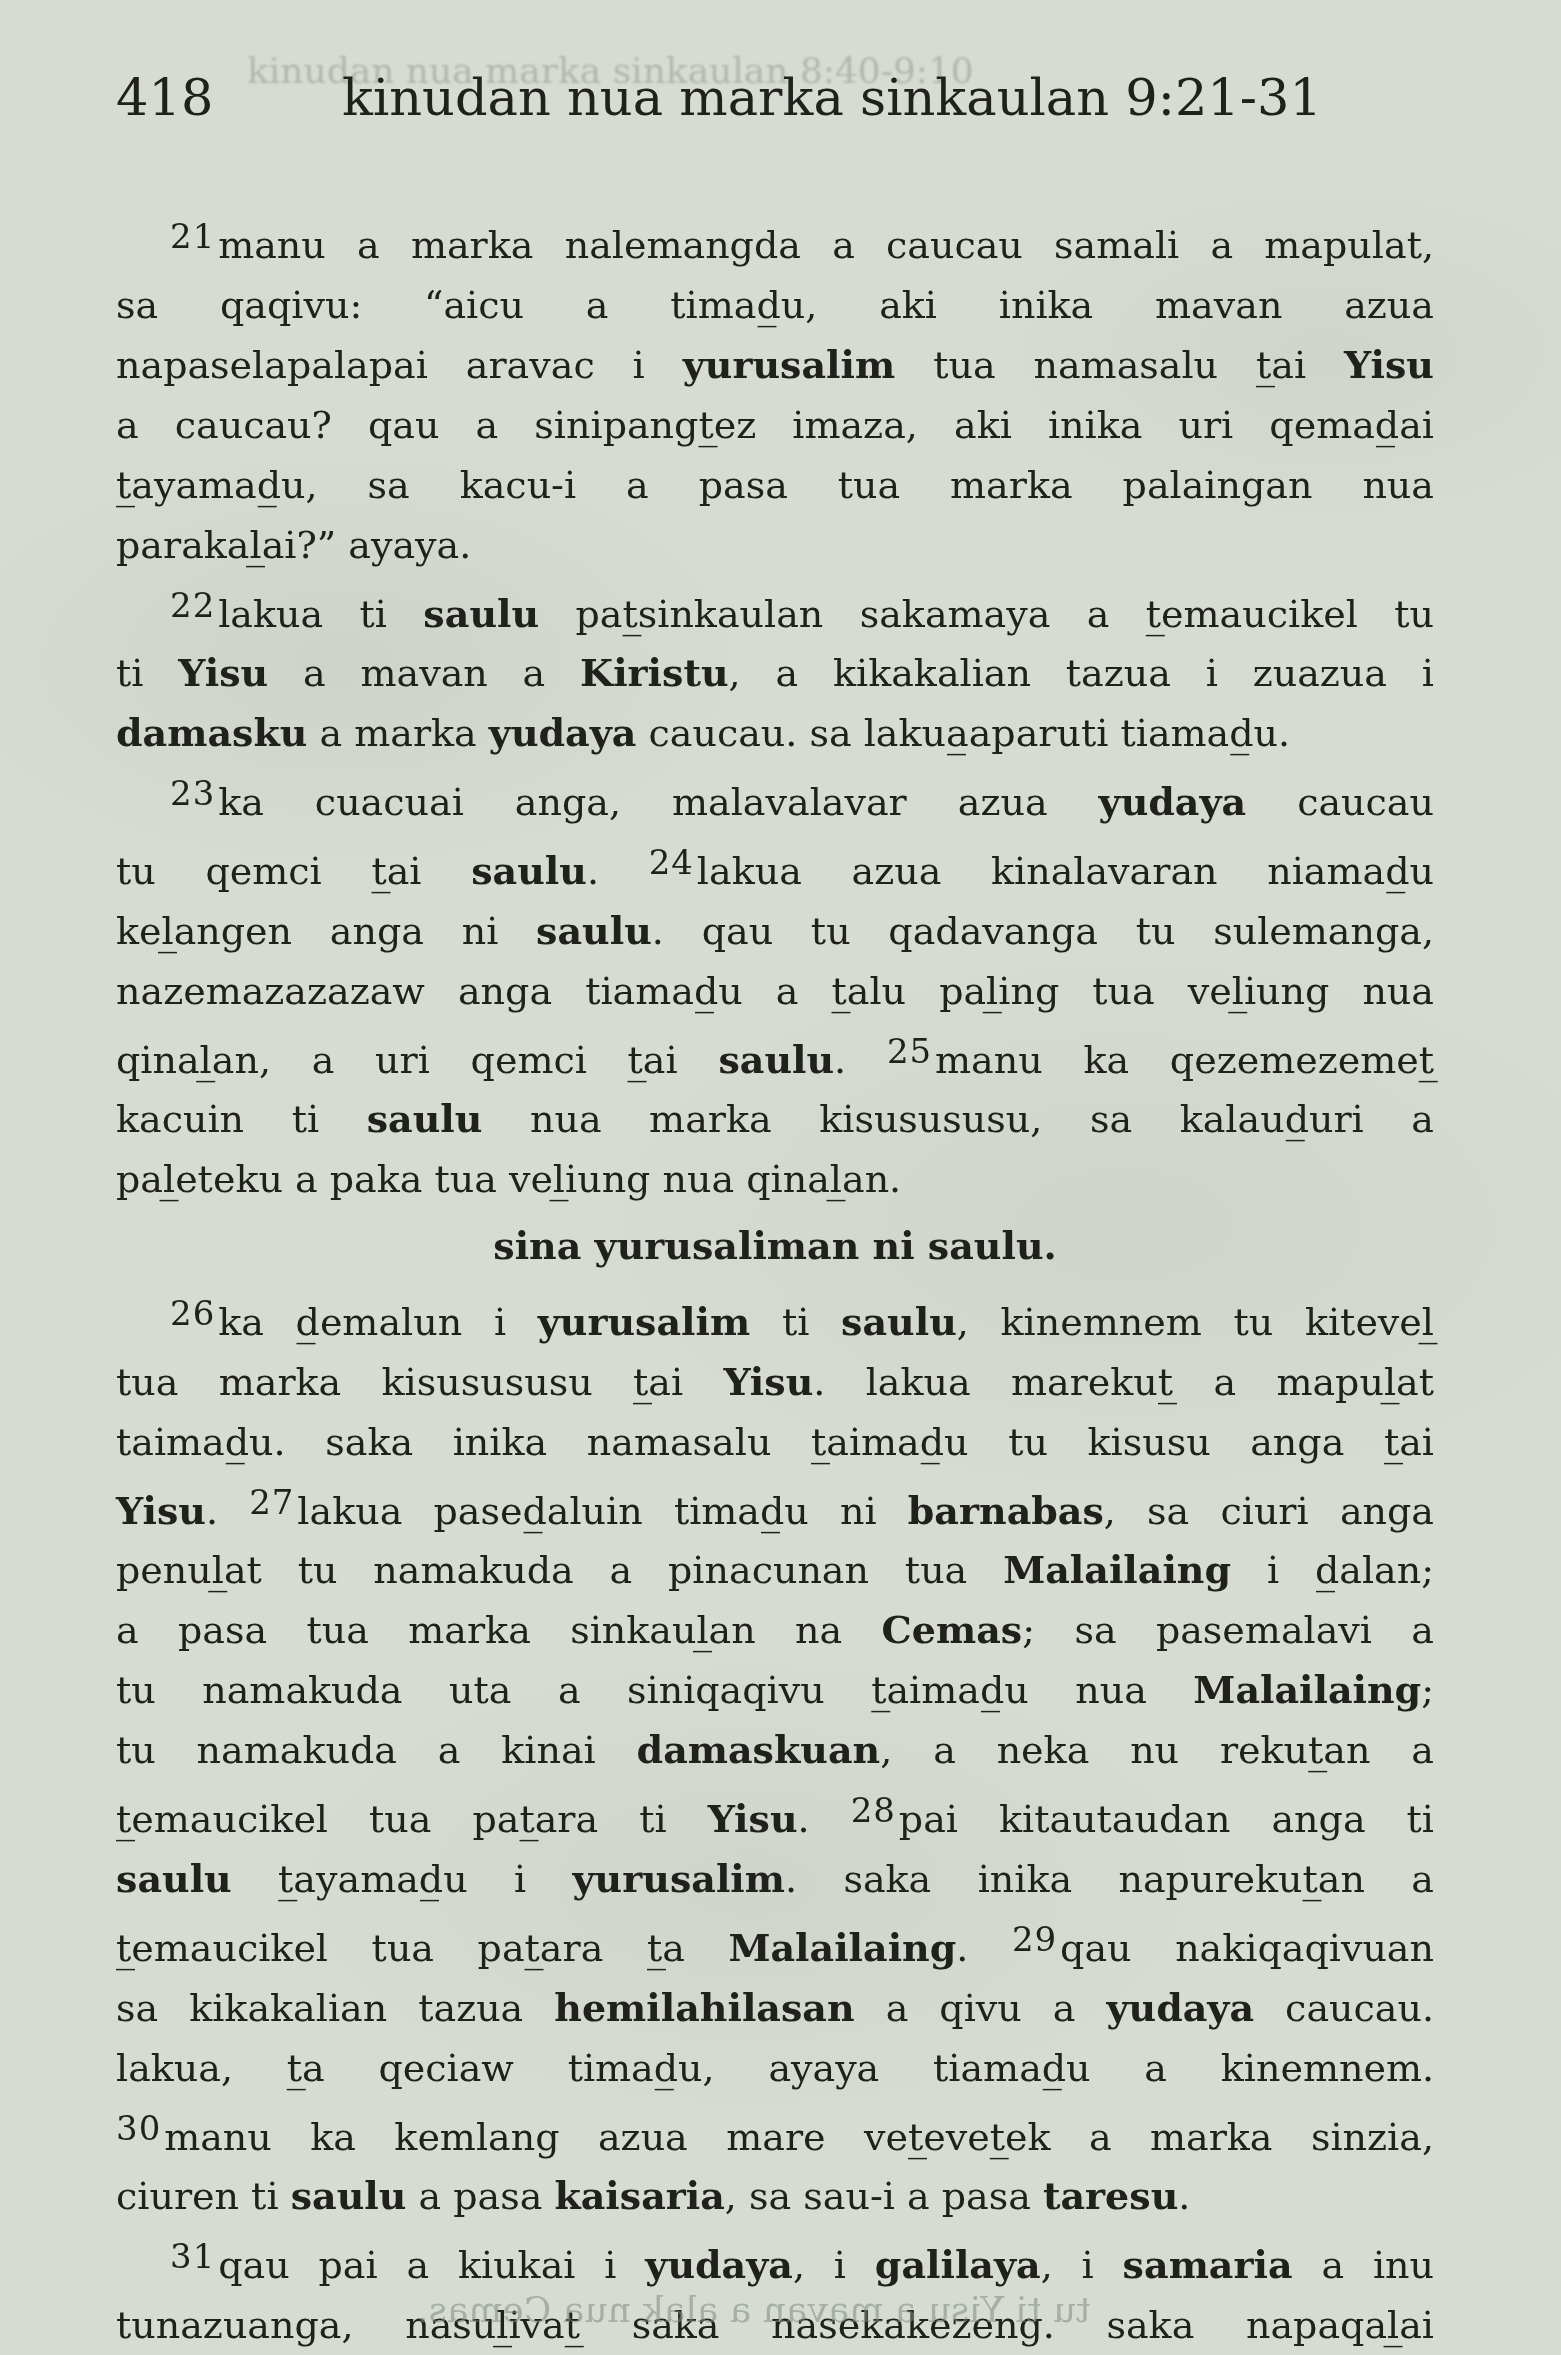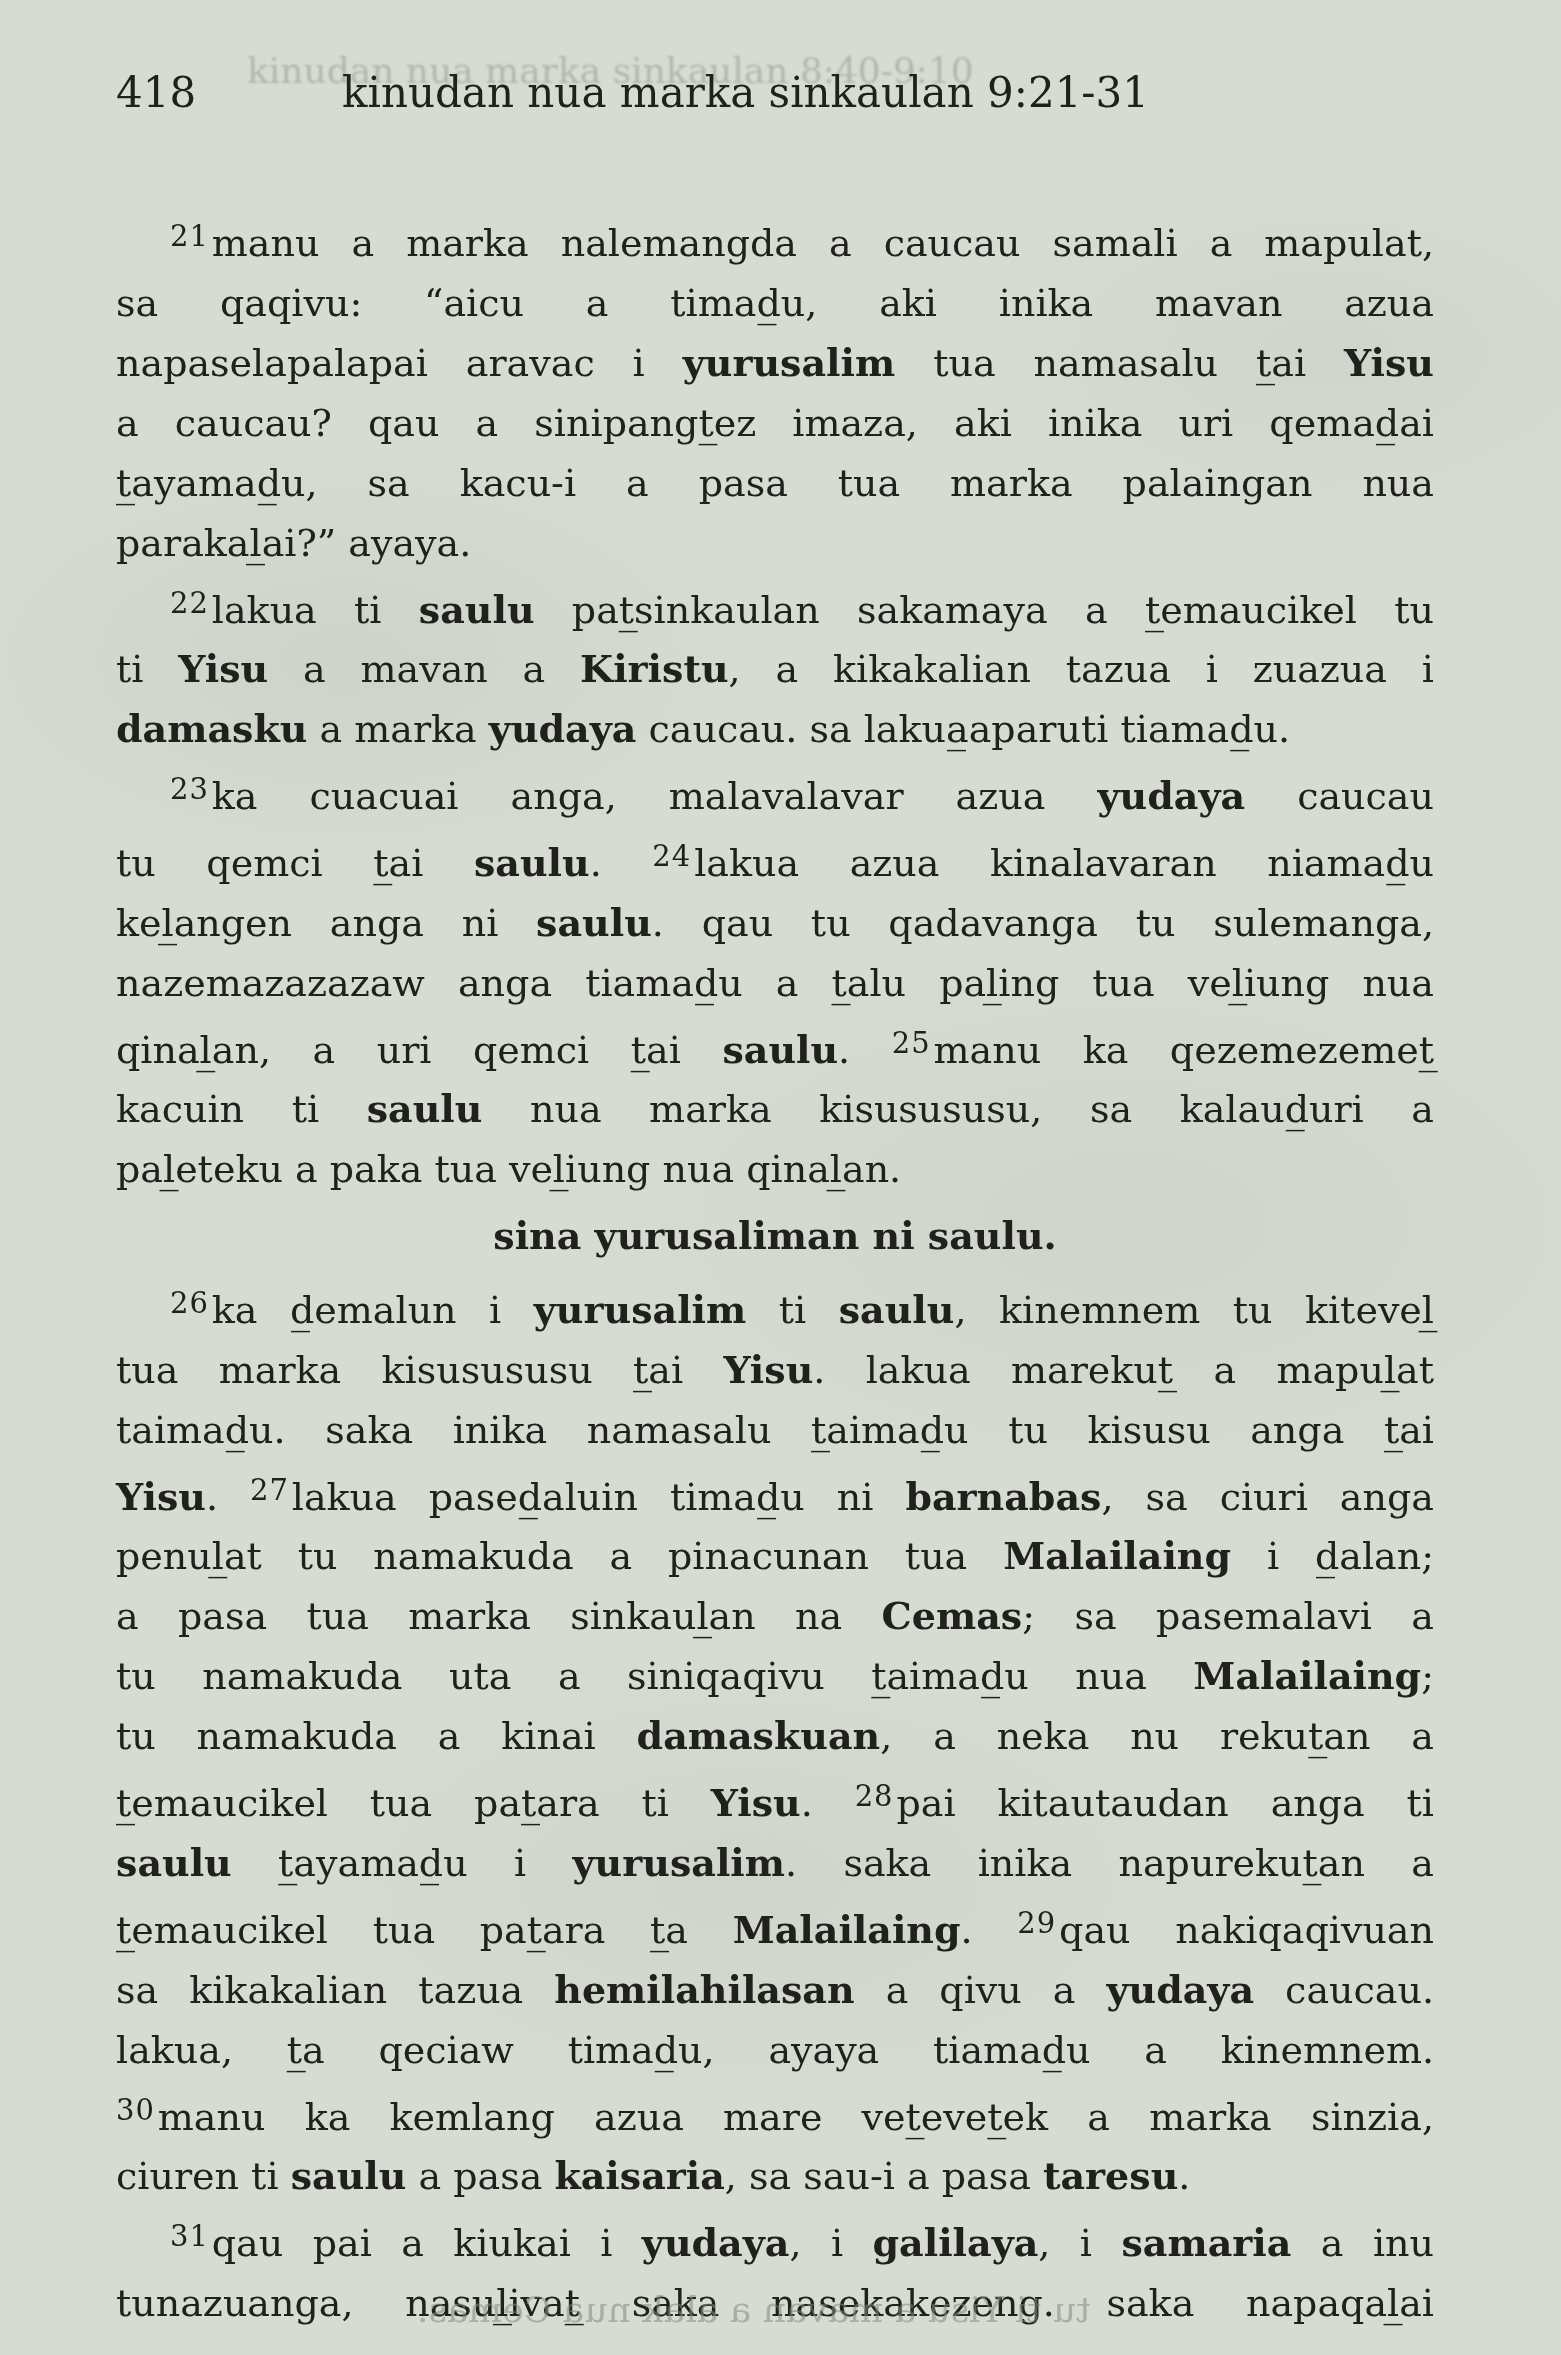--- a/index.html
+++ b/index.html
@@ -21,37 +21,37 @@
       radial-gradient(ellipse 602px 311px at 22% 28%, rgba(138,152,138,0.13), transparent 70%),
       radial-gradient(ellipse 796px 408px at 72% 52%, rgba(138,152,138,0.11), transparent 70%),
       radial-gradient(ellipse 699px 349px at 48% 80%, rgba(138,152,138,0.10), transparent 70%),
       radial-gradient(ellipse 485px 252px at 85% 15%, rgba(138,152,138,0.10), transparent 70%);
     pointer-events: none;
   }
   .header {
     position: absolute;
     top: 68px; left: 116px; right: 127px;
     height: 50px;
-    font-size: 42px;
+    font-size: 51px;
   }
   .pagenum { position: absolute; left: 0; top: 0; }
   .htitle  { position: absolute; left: 226px; top: 0; }
   .body {
     position: absolute;
     top: 206px; left: 116px; right: 127px;
     font-size: 38px;
     line-height: 60px;
     text-justify: inter-word;
   }
   .line { text-align: justify; text-align-last: justify; }
   .line.line-end { text-align-last: left; }
   .para.indent .line:first-child { text-indent: 54px; }
   .bold { font-weight: bold; }
   .vnum {
-    font-size: 29px;
+    font-size: 34px;
     vertical-align: 9.7px;
     letter-spacing: 1px;
     margin-right: 2.9px;
   }
   .section-heading {
     text-align: center;
     font-weight: bold;
     margin: 6.8px 0 6.8px;
   }
   .ghost {

